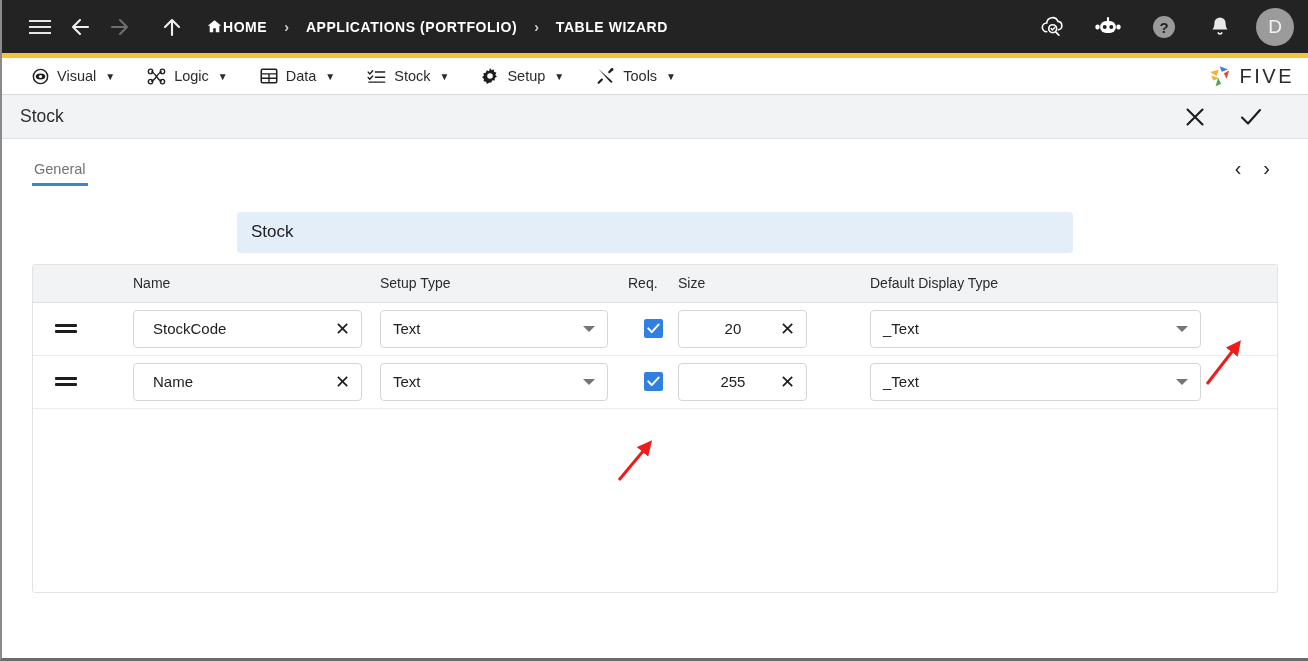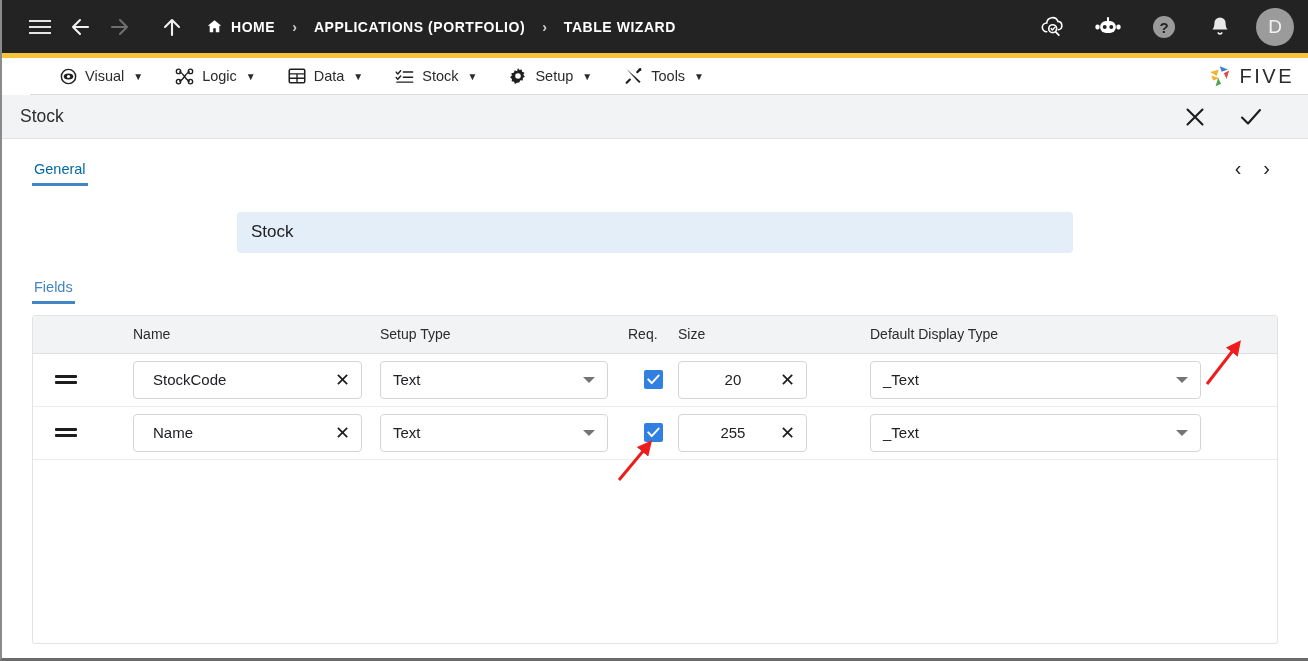--- a/index.html
+++ b/index.html
@@ -19,35 +19,35 @@
   }
   .tb-icon { width: 40px; height: 40px; display: flex; align-items: center; justify-content: center; cursor: pointer; flex: 0 0 auto; }
   .tb-icon svg { display: block; }
   .hamburger { display: flex; flex-direction: column; gap: 4px; }
   .hamburger span { display: block; width: 22px; height: 2px; background: #e6e6e6; }
   .crumbs { display: flex; align-items: center; margin-left: 14px; }
   .crumb {
     font-size: 14px; font-weight: bold; letter-spacing: .55px;
     color: #ffffff; cursor: pointer; white-space: nowrap;
   }
-  .crumb.home { display: flex; align-items: center; gap: 8px; }
+  .crumb.home { display: flex; align-items: center; }
   .crumb-sep { color: #cfcfcf; font-size: 14px; font-weight: bold; margin: 0 17px; }
   .tb-right { margin-left: auto; display: flex; align-items: center; gap: 16px; }
   .avatar {
     width: 38px; height: 38px; border-radius: 50%;
     background: #9b9b9b; color: #f2f2f2;
     display: flex; align-items: center; justify-content: center;
     font-size: 19px; cursor: pointer;
   }
   .accent { height: 5px; background: #f5c33c; }
 
   
   .menubar {
     height: 37px; background: #ffffff; border-bottom: 1px solid #dcdcdc;
-    display: flex; align-items: center; padding-left: 14px; margin-left: 28px;
+    display: flex; align-items: center; padding-left: 14px;
   }
   .menu-item {
     display: flex; align-items: center; gap: 8px;
     padding: 0 16px; height: 100%; cursor: pointer;
     font-size: 14.5px; color: #2b2b2b;
   }
   .menu-item .caret { font-size: 10px; margin-left: 1px; }
   .five-logo { margin-left: auto; display: flex; align-items: center; gap: 7px; padding-right: 14px; }
   .five-text { font-size: 20px; letter-spacing: 2.5px; color: #2b2b2b; font-family: "Liberation Sans", sans-serif; }
 
@@ -58,21 +58,21 @@
   }
   .formhdr-title { font-size: 17.5px; color: #2e2e2e; }
   .formhdr-actions { margin-left: auto; display: flex; align-items: center; gap: 30px; padding-right: 28px; }
   .hdr-btn { cursor: pointer; display: flex; align-items: center; justify-content: center; width: 26px; height: 26px; }
 
   
   .content { padding: 0 30px; position: relative; }
 
   .tabrow { display: flex; align-items: flex-start; padding-top: 14px; position: relative; }
   .tab {
-    font-size: 14.5px; color: #0369a1; padding: 8px 2px 9px 2px;
+    font-size: 14.5px; color: #737373; padding: 8px 2px 9px 2px;
     cursor: pointer; position: relative;
   }
   .tab.active::after {
     content: ""; position: absolute; left: 0; right: 0; bottom: 0;
     height: 3px; background: #4285c4;
   }
   .nav-arrows { margin-left: auto; display: flex; align-items: center; gap: 22px; padding-top: 5px; padding-right: 8px; }
   .nav-arrow { font-size: 20px; color: #1c1c1c; cursor: pointer; line-height: 1; }
 
   .namefield {
@@ -341,25 +341,20 @@
     <div class="nav-arrows">
       <div class="nav-arrow">‹</div>
       <div class="nav-arrow">›</div>
     </div>
   </div>
 
   <div class="namefield">
     <div class="namefield-value" placeholder="Name">Stock</div>
   </div>
 
-  <div class="section-tabrow">
-    <div class="section-tab active">
-      <span>Fields</span>
-    </div>
-  </div>
 
   <div class="tablewrap">
     <table class="ftable">
       <colgroup>
         <col class="col-handle">
           <col class="col-name">
           <col class="col-type">
         <col class="col-req">
           <col class="col-size">
           <col class="col-disp">

